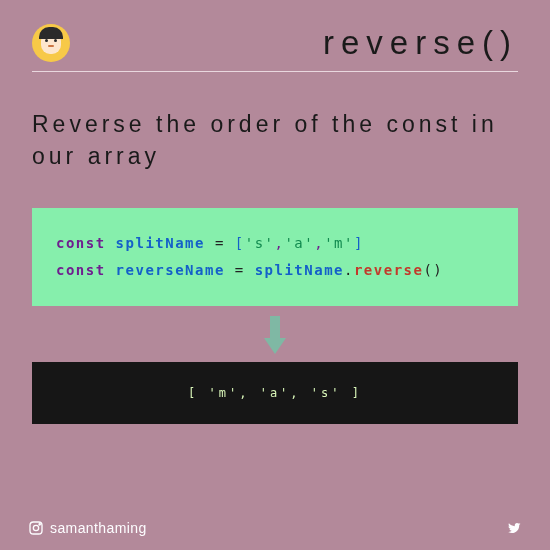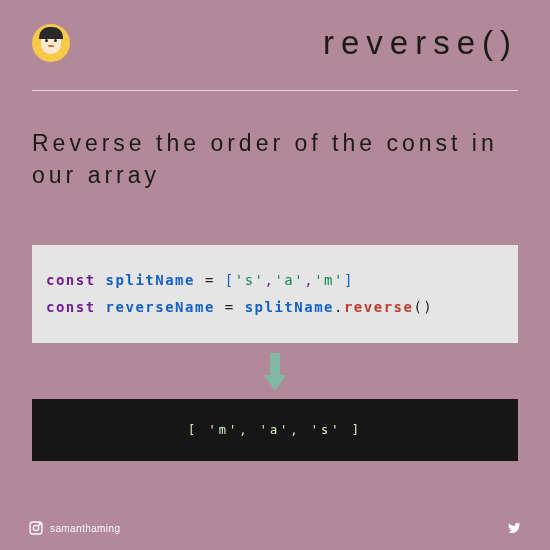--- a/index.html
+++ b/index.html
@@ -5,21 +5,21 @@
   * { box-sizing: border-box; margin: 0; padding: 0; }
   body {
     width: 550px;
     height: 550px;
     background: #b3899a;
     font-family: -apple-system, "Helvetica Neue", Arial, sans-serif;
     position: relative;
     overflow: hidden;
   }
   .page { padding: 24px 32px 0 32px; }
-  .header { display: flex; align-items: center; justify-content: space-between; padding-bottom: 28px; border-bottom: 1px solid #e9d8df; }
+  .header { display: flex; align-items: center; justify-content: space-between; padding-bottom: 9px; border-bottom: 1px solid #e9d8df; }
   .avatar {
     width: 38px; height: 38px; border-radius: 50%;
     background: #f7c948; display: flex; align-items: center; justify-content: center;
     position: relative;
   }
   .avatar .face {
     width: 20px; height: 22px; background: #fde7cf; border-radius: 9px;
     position: relative;
   }
   .avatar .hair {
@@ -30,21 +30,21 @@
   .avatar .eye.l{ left:13px; } .avatar .eye.r{ right:13px; }
   .avatar .mouth{ position:absolute; width:6px; height:2px; background:#c74; border-radius:2px; top:21px; left:16px;}
   .title {
     font-size: 33px; letter-spacing: 7px; color: #1a1a1a; font-weight: 300;
   }
   .desc {
     margin-top: 36px; font-size: 23px; letter-spacing: 4px; color: #1a1a1a;
     line-height: 1.4; font-weight: 300;
   }
   .codebox {
-    margin-top: 54px; background: #e5e5e5; padding: 22px 14px;
+    margin-top: 36px; background: #86efac; padding: 22px 24px;
     font-family: "Menlo", "Consolas", monospace; font-size: 14px; letter-spacing: 1.5px;
     line-height: 1.9;
   }
   .kw { color: #6f1f8f; font-weight: bold; }
   .var { color: #1460c9; font-weight: bold; }
   .op { color: #222; }
   .br { color: #1460c9; }
   .str { color: #118a4f; }
   .comma { color: #6f1f8f; }
   .method { color: #c23a2b; font-weight: bold; }
@@ -57,21 +57,21 @@
     border-top:16px solid #7fb8a4;
   }
   .resultbox {
     background: #161616; color: #d8f5b8; padding: 24px 0;
     font-family: "Menlo", "Consolas", monospace; font-size: 12px; letter-spacing: 3px;
     text-align: center;
   }
   .footer {
     position: absolute; bottom: 14px; left: 0; right: 0;
     display: flex; align-items: center; justify-content: space-between;
-    padding: 0 28px; color: #fdfdff; font-size: 10px; letter-spacing: 0.4px;
+    padding: 0 28px; color: #fdfdff; font-size: 14px; letter-spacing: 0.4px;
   }
   .footer .seg { display:flex; align-items:center; gap:6px; }
   .ico { display:inline-flex; }
 </style>
 </head>
 <body>
 
 <div class="page">
   <div class="header">
     <div class="avatar">

